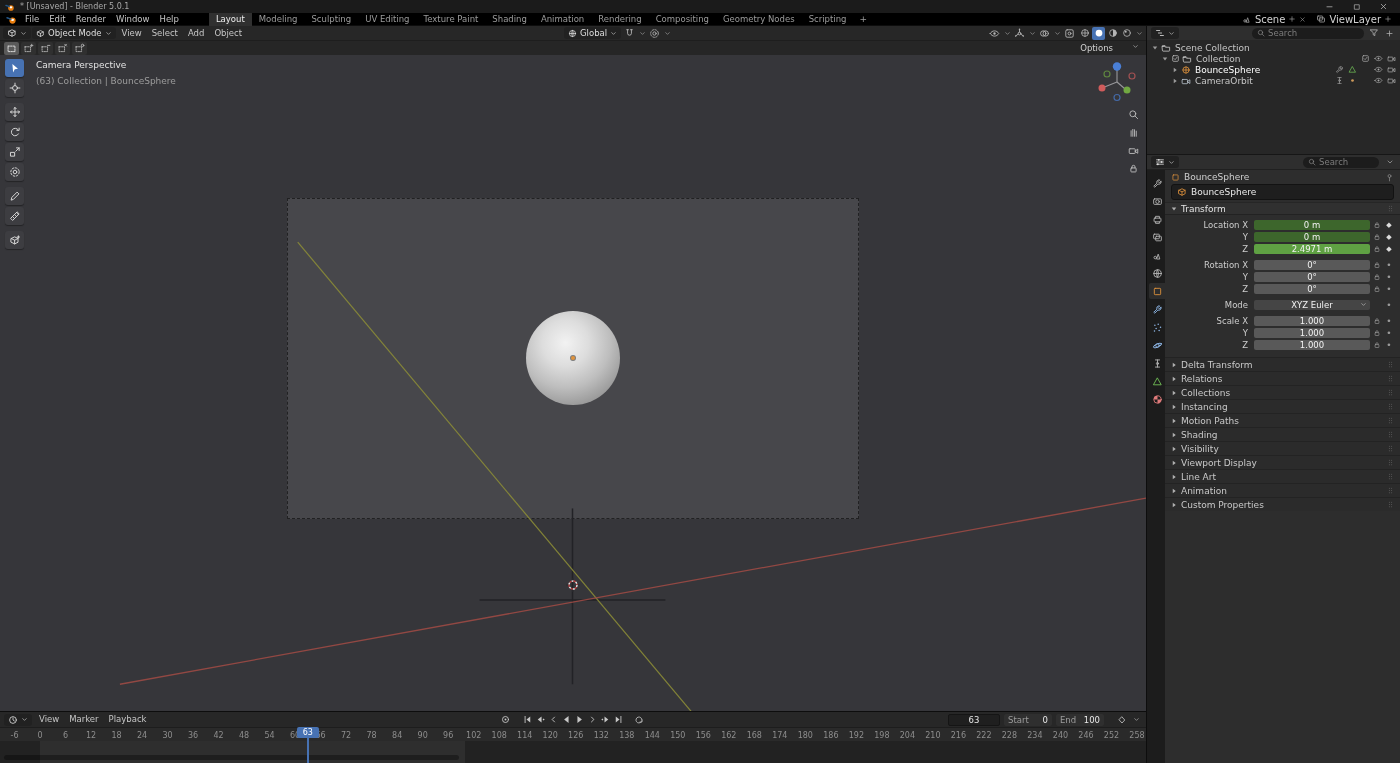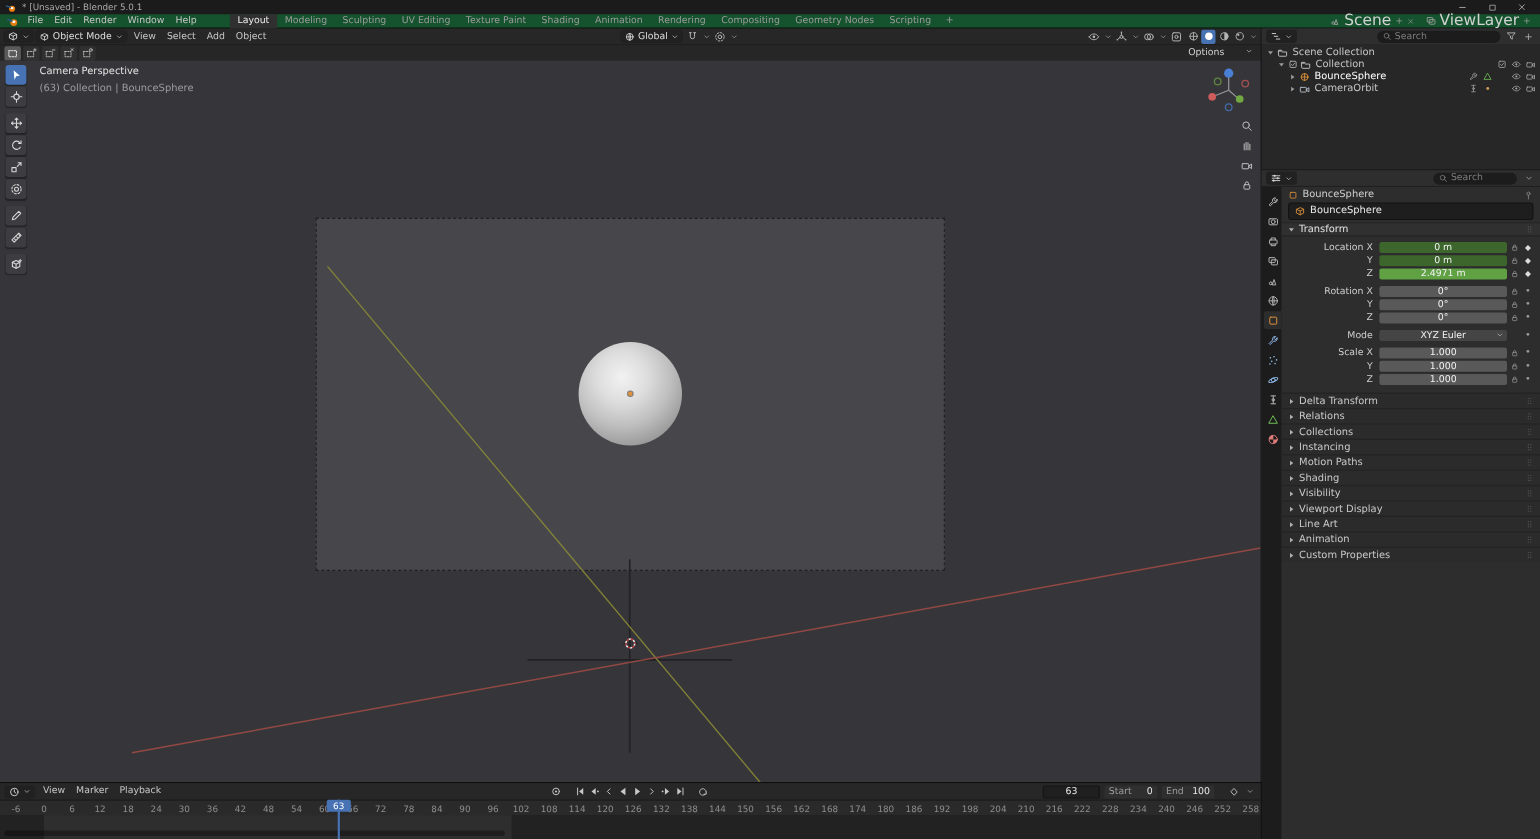--- a/index.html
+++ b/index.html
@@ -4,29 +4,29 @@
 <style>
 :root{--accent:#4772b3;--key-dark:#3d662c;--key-bright:#5fa143;--obj-orange:#e0933c;--axis-red:#9d4a44;--curve-yellow:#8a8b37;--axis-x:#d05c5c;--axis-y:#71a842;--axis-z:#4a7fd6}
 *{margin:0;padding:0;box-sizing:border-box}
 html,body{width:1400px;height:763px;overflow:hidden}
 body{background:#111;font-family:"DejaVu Sans","Liberation Sans",sans-serif;font-size:9px;color:#c2c2c2}
 svg{display:block}
 .app{width:1400px;height:763px;display:flex;flex-direction:column;background:#1d1d1d}
 .titlebar{height:13px;background:#1b1b1b;display:flex;align-items:center;gap:5px;padding:0 5px;font-size:8px;color:#a8a8a8;flex:0 0 auto}
 .win-controls{margin-left:auto;display:flex;gap:16px;align-items:center;color:#bdbdbd;padding-right:6px}
 .wc{width:11px;height:11px;display:grid;place-items:center}
-.topbar{height:13px;background:#14532d;display:flex;align-items:center;padding:0 3px;flex:0 0 auto;border-bottom:1px solid #0d0d0d}
+.topbar{height:13px;background:#000000;display:flex;align-items:center;padding:0 3px;flex:0 0 auto;border-bottom:1px solid #0d0d0d}
 .menu-item{padding:0 5px;line-height:13px;color:#c6c6c6;font-size:8.5px;white-space:nowrap}
 #topbar-menus,#vp-menus,#tl-menus{display:flex}
 #workspace-tabs{display:flex;margin-left:25px}
 .ws-tab{padding:0 7px;line-height:13px;color:#9b9b9b;font-size:8.5px;white-space:nowrap}
 .ws-tab.active{background:#303030;color:#ededed}
 .add-ws{padding:0 6px;color:#9b9b9b}
 .tb-sp{flex:1}
-.scene-widget,.vl-widget{display:flex;align-items:center;gap:3px;color:#d2d2d2;padding:0 5px;font-size:14px}
+.scene-widget,.vl-widget{display:flex;align-items:center;gap:3px;color:#d2d2d2;padding:0 5px;font-size:10px}
 .wicon{color:#9f9f9f;display:grid;place-items:center}
 .main{flex:1;display:flex;min-height:0}
 .left-col{width:1147px;flex:0 0 auto;display:flex;flex-direction:column;min-height:0}
 .viewport{flex:1;display:flex;flex-direction:column;min-height:0;border-right:1px solid #0d0d0d}
 .vp-header{height:14px;background:#272727;display:flex;align-items:center;padding:0 3px;gap:1px;flex:0 0 auto}
 .vp-ts{height:15px;background:#262626;display:flex;align-items:center;padding:0 4px;gap:2px;flex:0 0 auto;border-top:1px solid #1e1e1e}
 .dd{display:flex;align-items:center;gap:3px;background:#212121;border-radius:3px;height:12px;padding:0 4px;color:#dedede;font-size:8.5px;white-space:nowrap}
 .hicon{width:13px;height:13px;display:grid;place-items:center;color:#b5b5b5}
 .hicon.chev{width:8px}
 .h-center,.h-right{display:flex;align-items:center;gap:2px}

